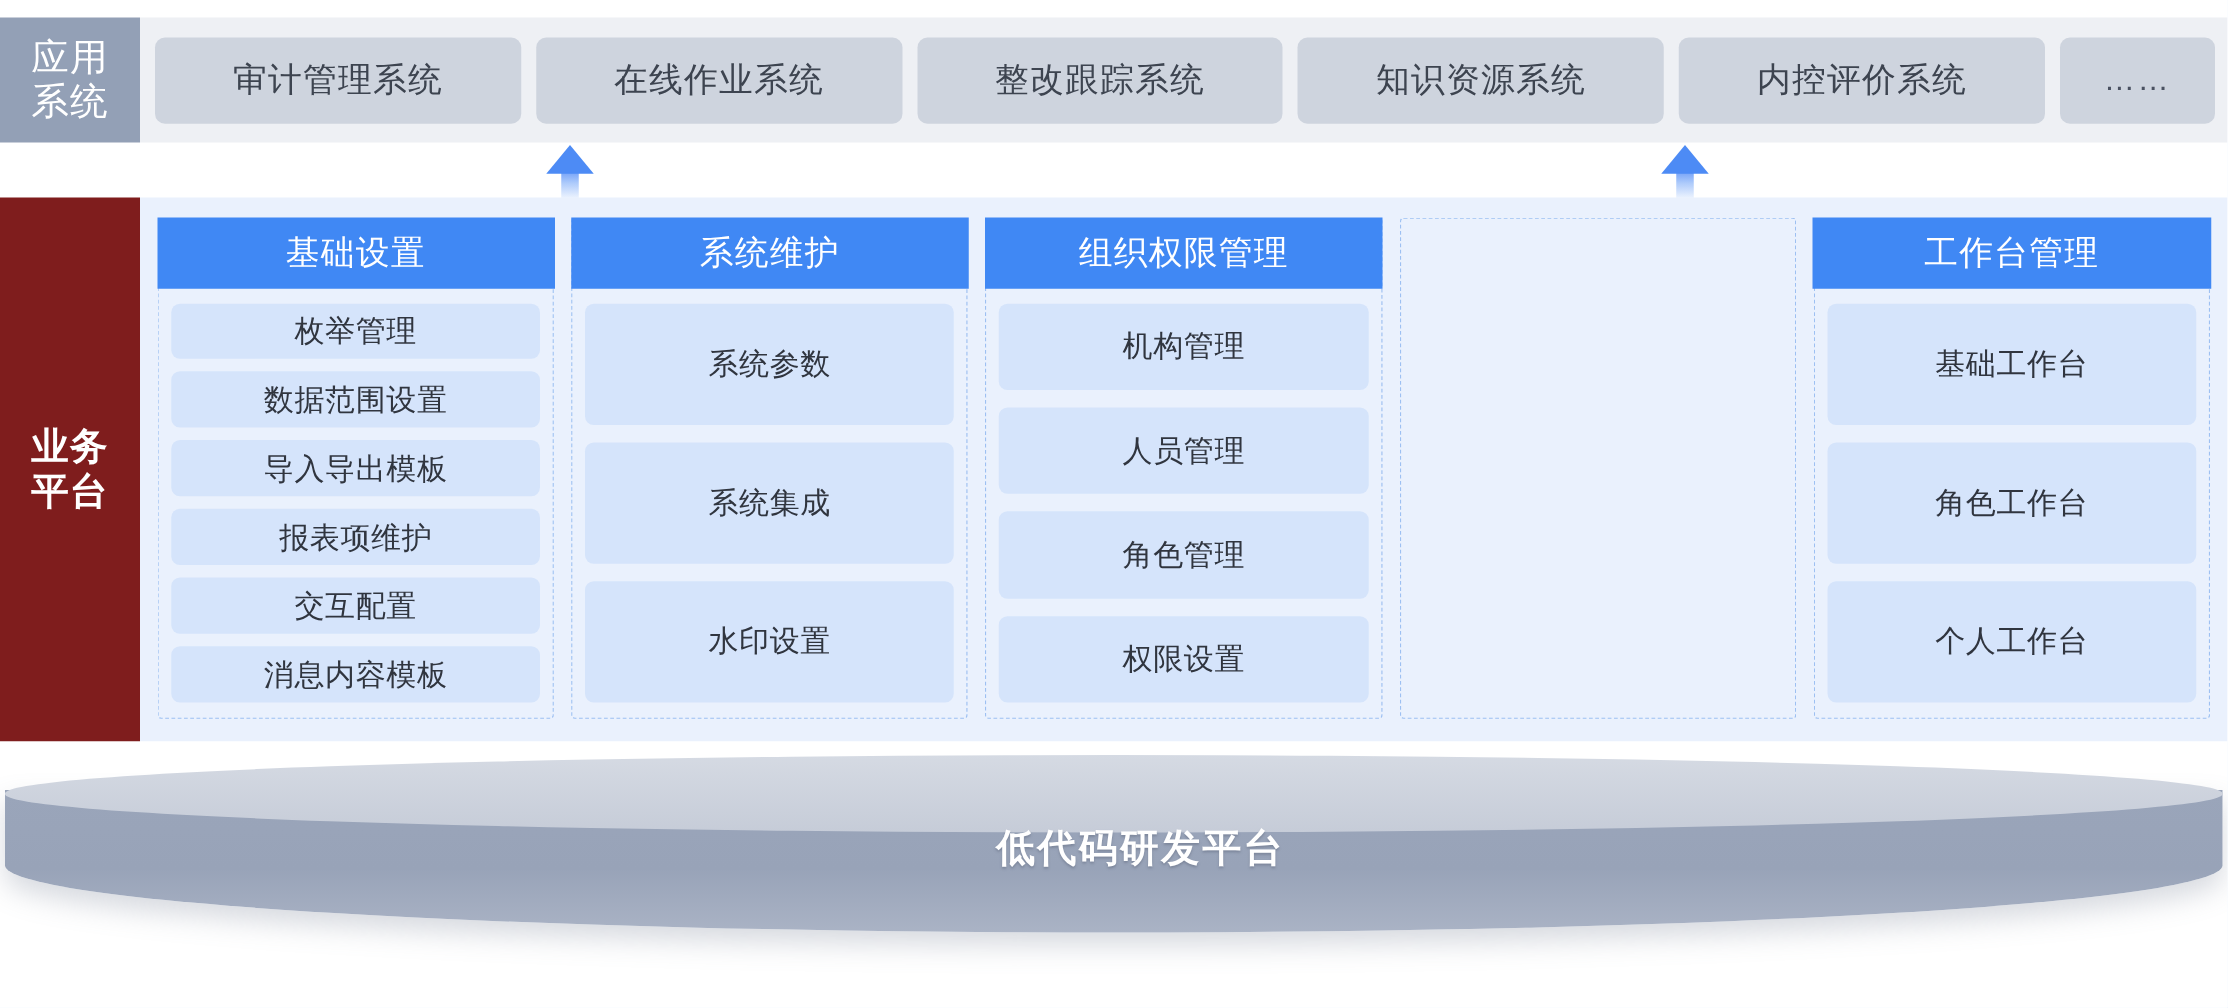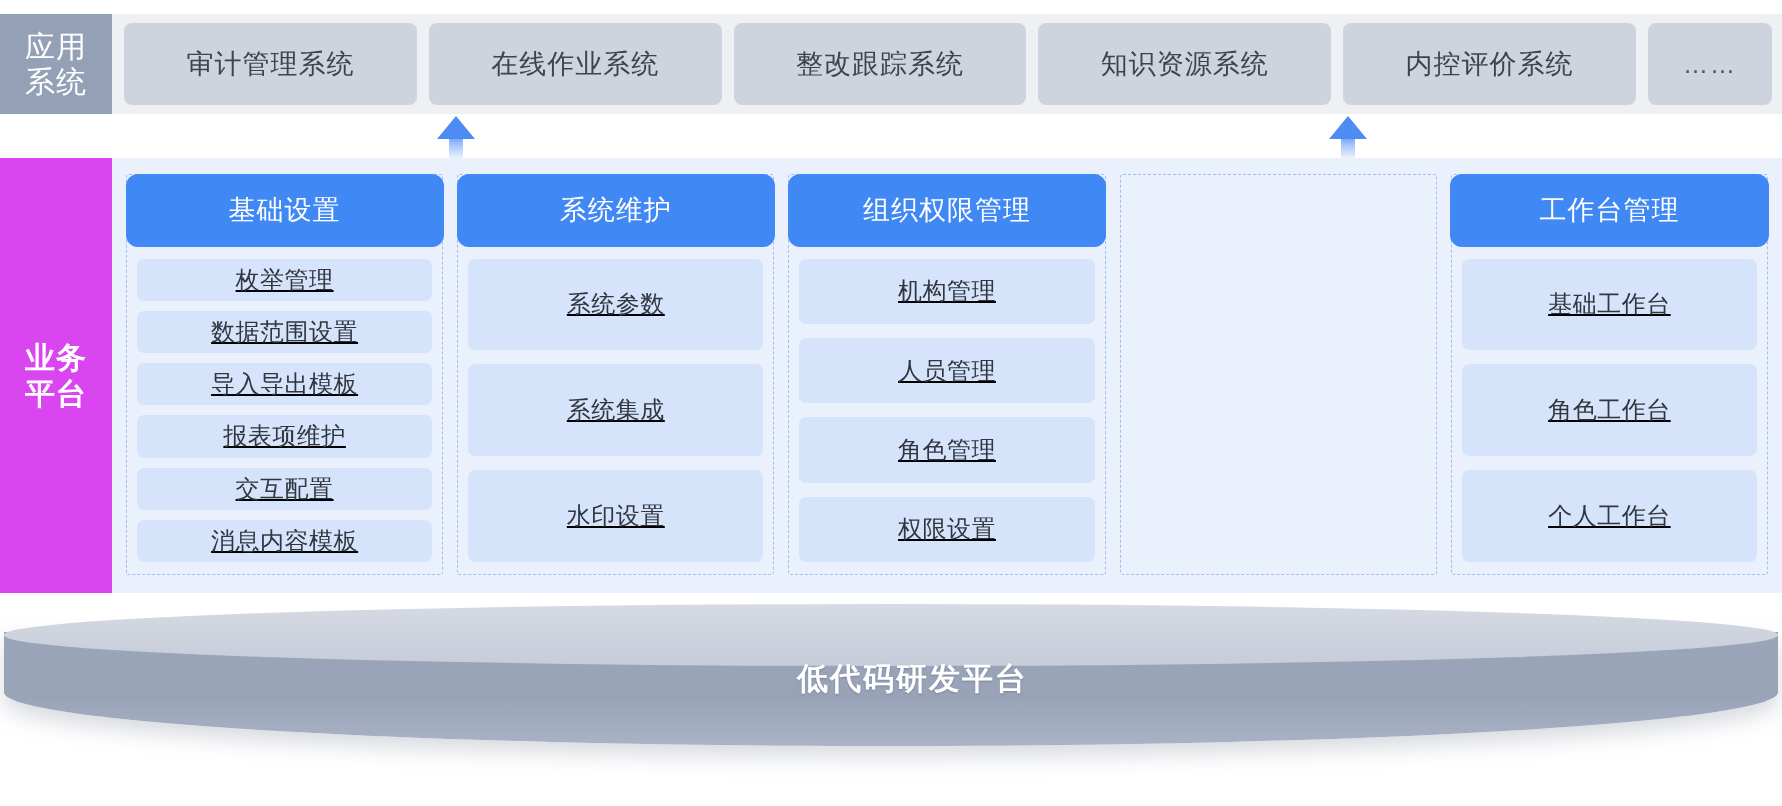--- a/index.html
+++ b/index.html
@@ -43,21 +43,21 @@
     flex: 1 1 auto;
     background: #eef0f4;
     display: flex;
     align-items: center;
     padding: 8px 10px 8px 12px;
     gap: 12px;
   }
   .app-chip {
     background: #ced4de;
     border-radius: 8px;
-    height: 82px;
+    height: 69px;
     display: flex;
     align-items: center;
     justify-content: center;
     color: #3d4450;
     font-size: 27px;
     letter-spacing: 1px;
     flex: 1 1 0;
   }
   .app-chip.ellipsis {
     flex: 0 0 124px;
@@ -93,21 +93,21 @@
   
   .biz-band {
     position: absolute;
     left: 0; top: 158px;
     width: 1782px; height: 435px;
     display: flex;
     align-items: stretch;
   }
   .biz-side-label {
     flex: 0 0 112px;
-    background: #d946ef;
+    background: #7f1d1d;
     color: #ffffff;
     font-size: 30px;
     font-weight: bold;
     line-height: 1.2;
     letter-spacing: 1px;
     display: flex;
     flex-direction: column;
     align-items: center;
     justify-content: center;
   }
@@ -126,39 +126,38 @@
     display: flex;
     flex-direction: column;
     padding: 0 10px 12px 10px;
     position: relative;
   }
   .group-head {
     background: #4088f4;
     color: #ffffff;
     font-size: 27px;
     letter-spacing: 1px;
-    border-radius: 12px;
-    height: 73px;
+    border-radius: 0;
+    height: 57px;
     display: flex;
     align-items: center;
     justify-content: center;
     margin: -1.5px -11.5px 0 -11.5px;
     position: relative;
     z-index: 2;
   }
   .group.tight .group-head {
     margin: -1.5px -11.5px 0 -11.5px;
   }
   .group-items {
     display: flex;
     flex-direction: column;
     gap: 8px;
     padding-top: 12px;
     flex: 1 1 auto;
-    text-decoration: underline;
   }
   .group.dense .group-items { gap: 10px; }
   .group.sparse .group-items { gap: 14px; }
   .item {
     background: #d5e4fb;
     border-radius: 7px;
     color: #30353f;
     font-size: 24px;
     letter-spacing: 0.5px;
     display: flex;

